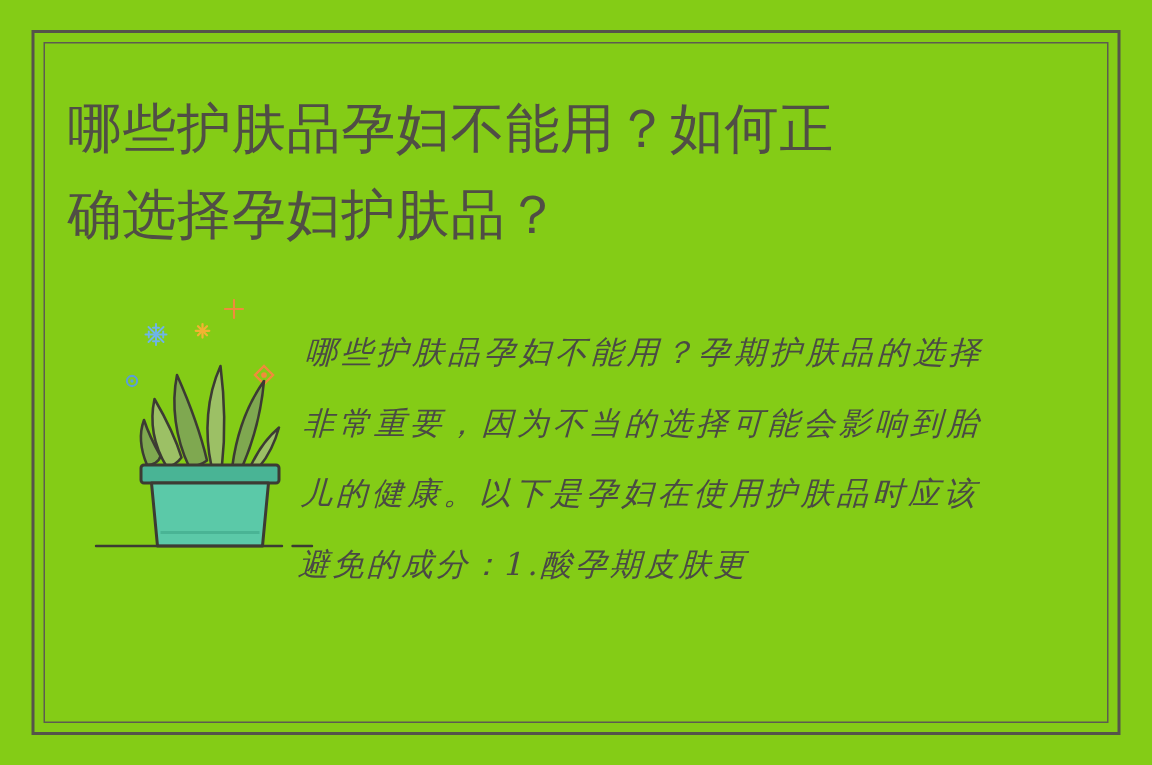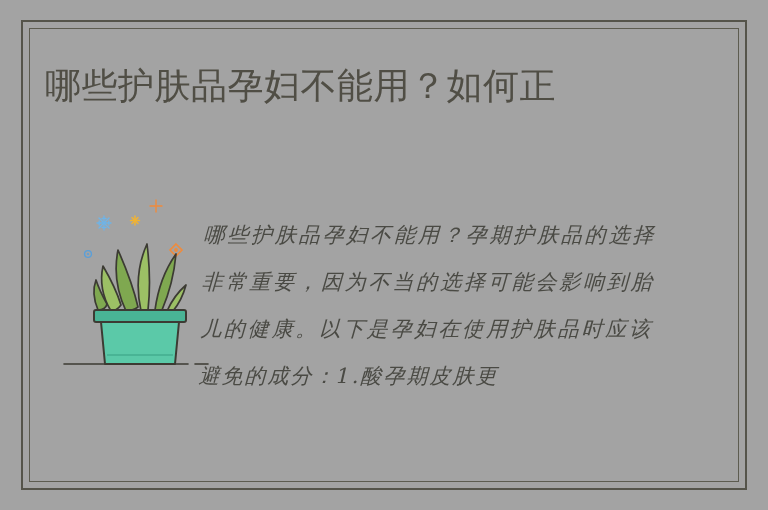--- a/index.html
+++ b/index.html
@@ -13,21 +13,21 @@
     font-family: "Liberation Sans", "DejaVu Sans", sans-serif;
     overflow: hidden;
   }
 
   
   .card {
     position: absolute;
     left: 0; top: 0;
     width: 768px;
     height: 510px;
-    background: #a3a3a3;
+    background: #84cc16;
     box-sizing: border-box;
   }
   .frame-outer {
     position: absolute;
     left: 21px;
     top: 20px;
     width: 726px;
     height: 470px;
     border: 2px solid #55544a;
     box-sizing: border-box;
@@ -86,20 +86,21 @@
 </head>
 <body>
 
 <div class="card">
 
   <div class="frame-outer"></div>
   <div class="frame-inner"></div>
 
   <div class="title">
     <span class="title-line">哪些护肤品孕妇不能用？如何正</span>
+    <span class="title-line">确选择孕妇护肤品？</span>
   </div>
 
   <div class="illustration">
     <svg width="150" height="180" viewBox="0 0 150 180" xmlns="http://www.w3.org/2000/svg">
 
       <g stroke="#6eb4e8" stroke-width="1.3" stroke-linecap="round" fill="none">
         <line x1="42" y1="24" x2="42" y2="38"></line>
         <line x1="35" y1="31" x2="49" y2="31"></line>
         <line x1="37" y1="26" x2="47" y2="36"></line>
         <line x1="47" y1="26" x2="37" y2="36"></line>

